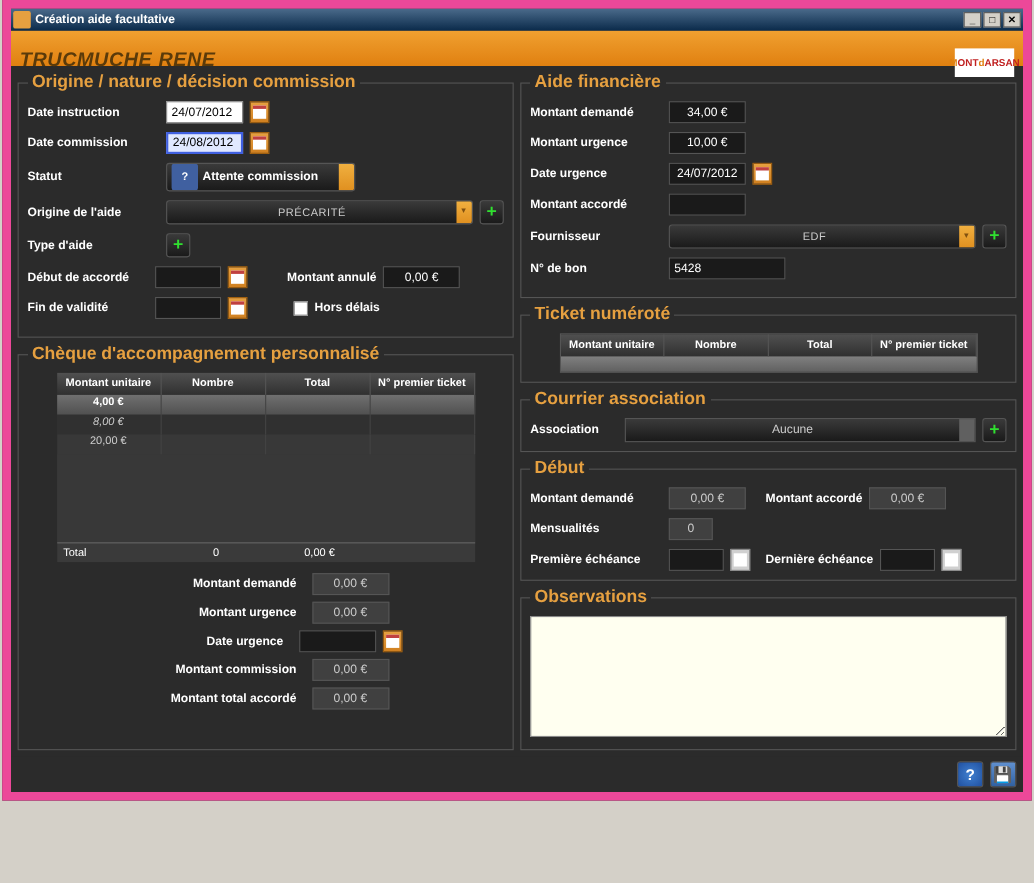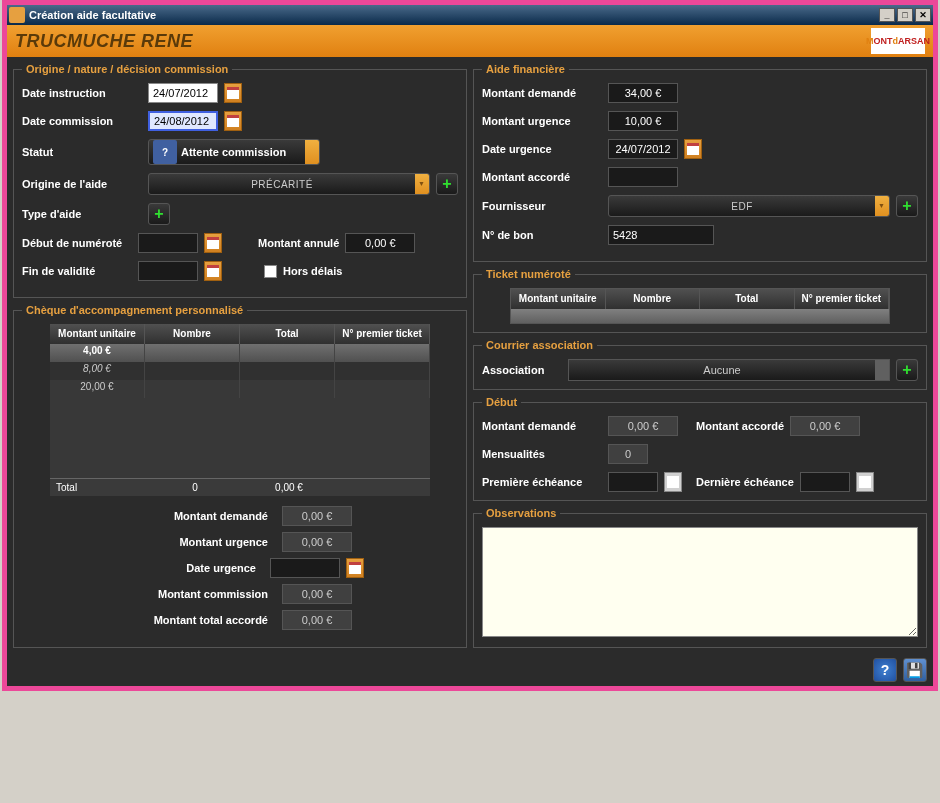--- a/index.html
+++ b/index.html
@@ -1,30 +1,30 @@
 <!DOCTYPE html>
 <html><head>
 <meta charset="utf-8">
 <style>
   * { box-sizing: border-box; margin: 0; padding: 0; font-family: Tahoma, Arial, sans-serif; }
   body { background: #d4d0c8; font-size: 11px; }
-  .window { width: 936px; background: #2b2b2b; border: 5px solid #ec4899; margin: 0 auto; }
+  .window { width: 936px; background: #2b2b2b; border: 8px solid #ec4899; margin: 0 auto; }
   .titlebar { background: linear-gradient(#4a6a8a, #0a2a4a); height: 20px; display: flex; align-items: center; padding: 0 2px; color: #fff; font-weight: bold; font-size: 11px; }
   .titlebar .ticon { width: 16px; height: 16px; background: #e6a040; margin-right: 4px; display: inline-block; border-radius: 2px; }
   .titlebar .spacer { flex: 1; }
   .titlebar .wbtn { width: 16px; height: 14px; background: #d4d0c8; border: 1px solid #555; margin-left: 2px; display: flex; align-items: center; justify-content: center; font-size: 9px; color: #000; cursor: pointer; }
-  .personbar { background: linear-gradient(#f0a030, #e08010); height: 32px; display: flex; align-items: center; padding: 1px 8px; }
+  .personbar { background: linear-gradient(#f0a030, #e08010); height: 32px; display: flex; align-items: flex-start; padding: 16px 8px; }
   .personbar .name { font-style: italic; font-weight: bold; font-size: 18px; color: #5a3a0a; letter-spacing: 0.5px; }
   .logo { width: 54px; height: 26px; background: #fff; display: flex; align-items: center; justify-content: center; font-size: 9px; font-weight: bold; }
   .logo span.or { color: #e08010; }
   .logo span.rd { color: #c02020; }
   .content { background: #2b2b2b; padding: 6px; display: flex; gap: 6px; }
   .col { flex: 1; display: flex; flex-direction: column; gap: 6px; }
   fieldset { border: 1px solid #555; padding: 8px; position: relative; }
-  legend { color: #e6a040; font-weight: bold; font-size: 11px; padding: 0 4px; }
+  legend { color: #e6a040; font-weight: bold; font-size: 16px; padding: 0 4px; }
   .row { display: flex; align-items: center; gap: 6px; margin-bottom: 8px; }
   label.fl { color: #fff; font-weight: bold; font-size: 11px; display: inline-block; }
   .w120 { width: 120px; }
   .w110 { width: 110px; }
   .inp { background: #fff; border: 1px solid #888; height: 20px; padding: 0 4px; font-size: 11px; color: #000; }
   .inp-dark { background: #1a1a1a; border: 1px solid #555; height: 20px; padding: 0 4px; font-size: 11px; color: #fff; text-align: center; }
   .inp-ro { background: #404040; border: 1px solid #555; height: 20px; padding: 0 4px; font-size: 11px; color: #ccc; text-align: center; }
   .w70 { width: 70px; }
   .w90 { width: 106px; }
   .w60 { width: 60px; }
@@ -123,21 +123,21 @@
             <span class="btxt">PRÉCARITÉ</span>
             <span class="barr"></span>
           </div>
           <span class="addbtn">+</span>
         </div>
         <div class="row">
           <label class="fl w120">Type d'aide</label>
           <span class="addbtn">+</span>
         </div>
         <div class="row">
-          <label class="fl w110">Début de numéroté</label>
+          <label class="fl w110">Début de accordé</label>
           <input class="inp-dark w60" value="" style="">
           <span class="cal"></span>
           <label class="fl" style="margin-left:30px">Montant annulé</label>
           <input class="inp-dark w70" value="0,00 €" style="">
         </div>
         <div class="row">
           <label class="fl w110">Fin de validité</label>
           <input class="inp-dark w60" value="" style="">
           <span class="cal"></span>
           <span style="width:30px"></span>

